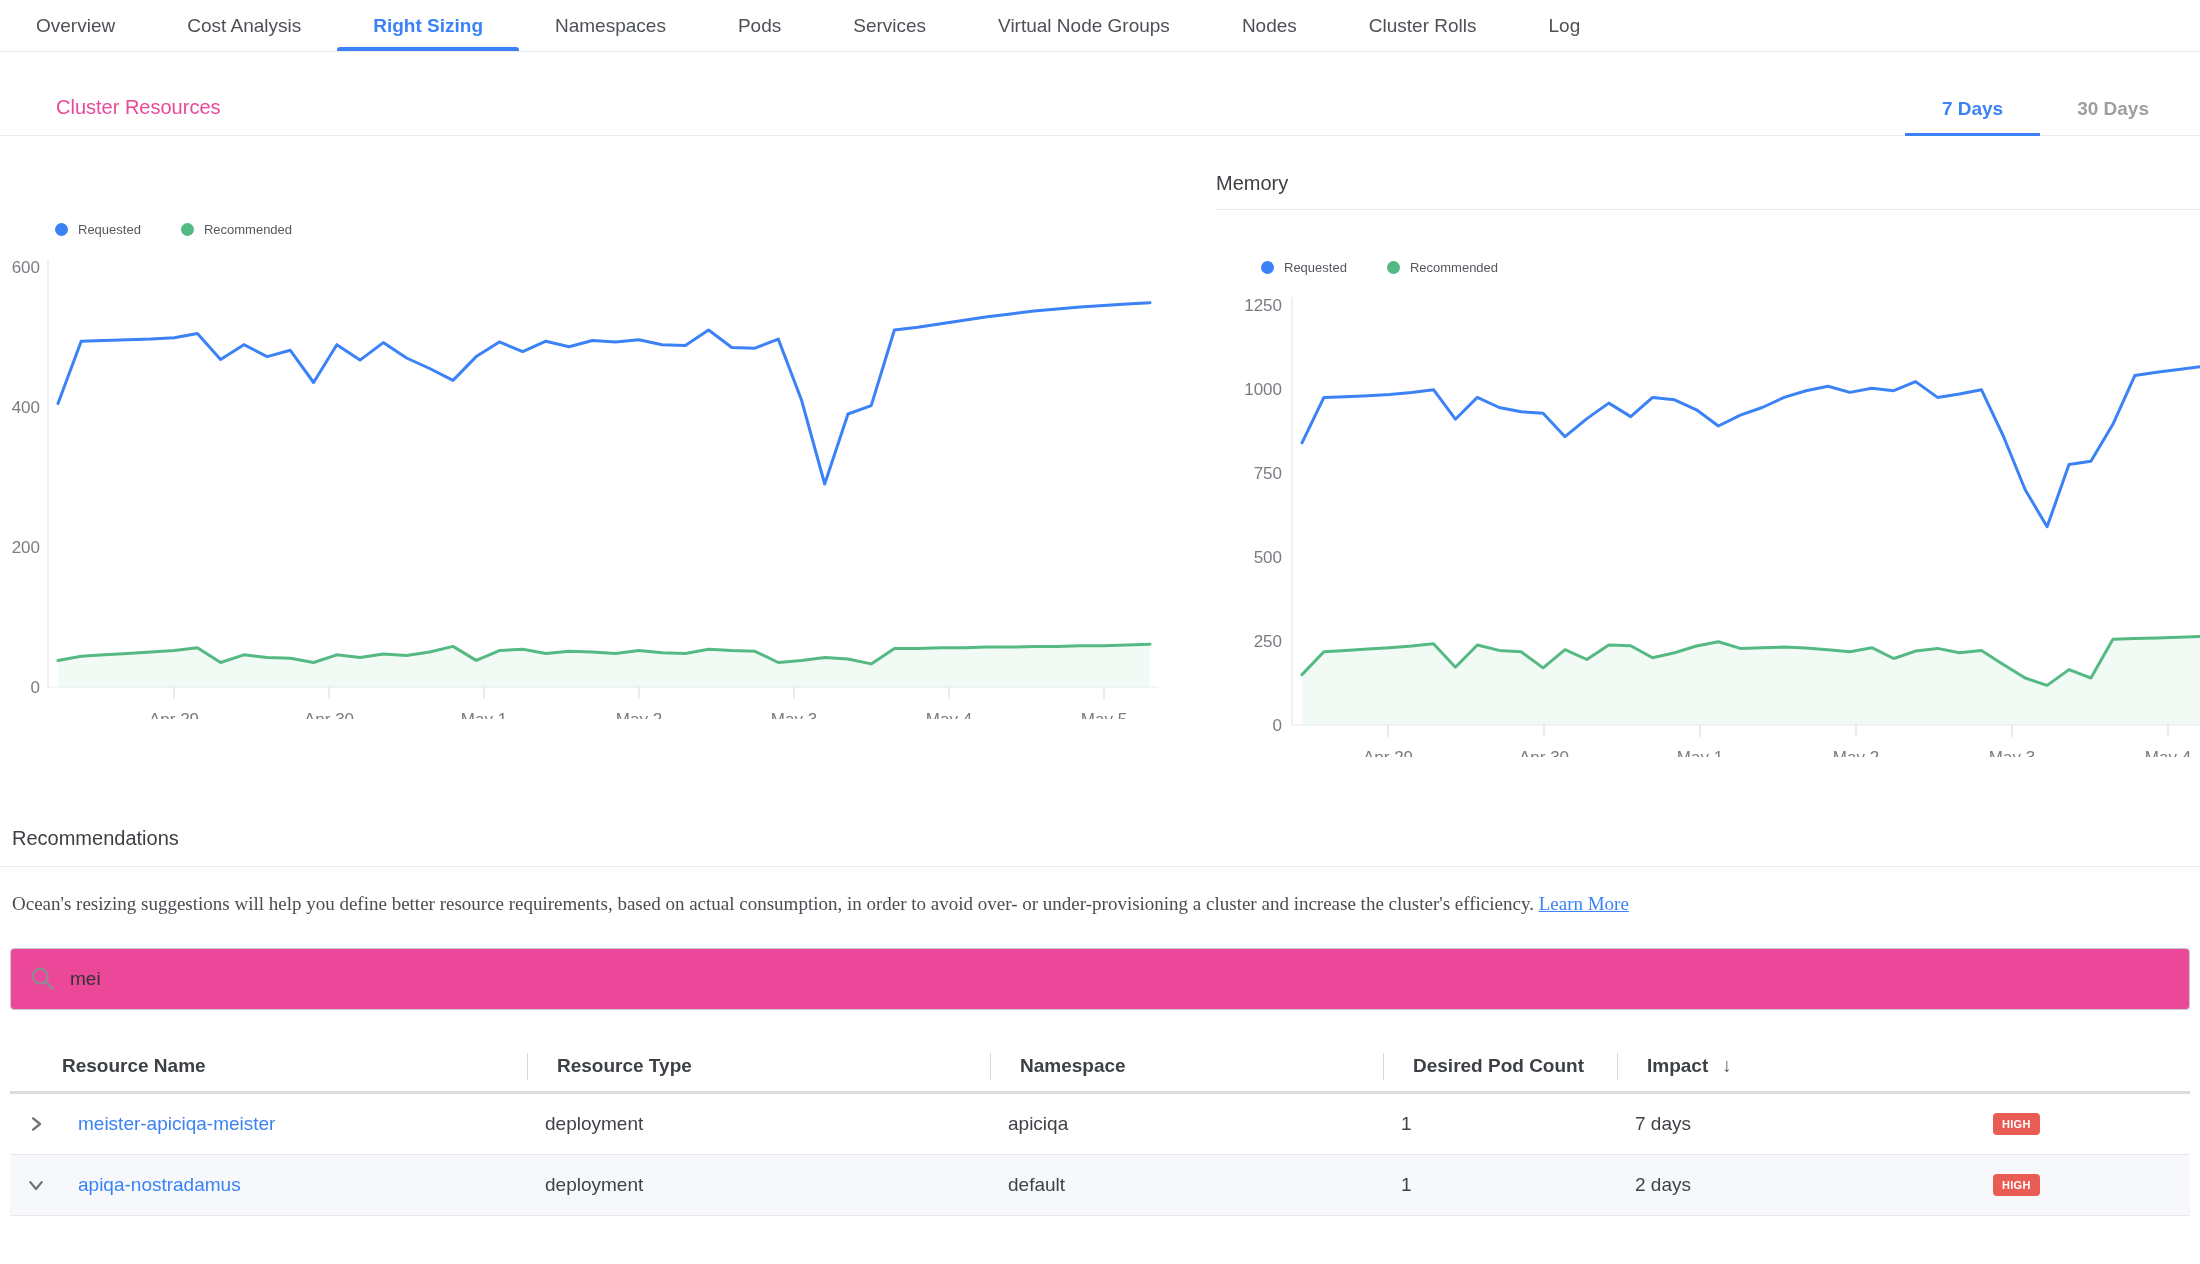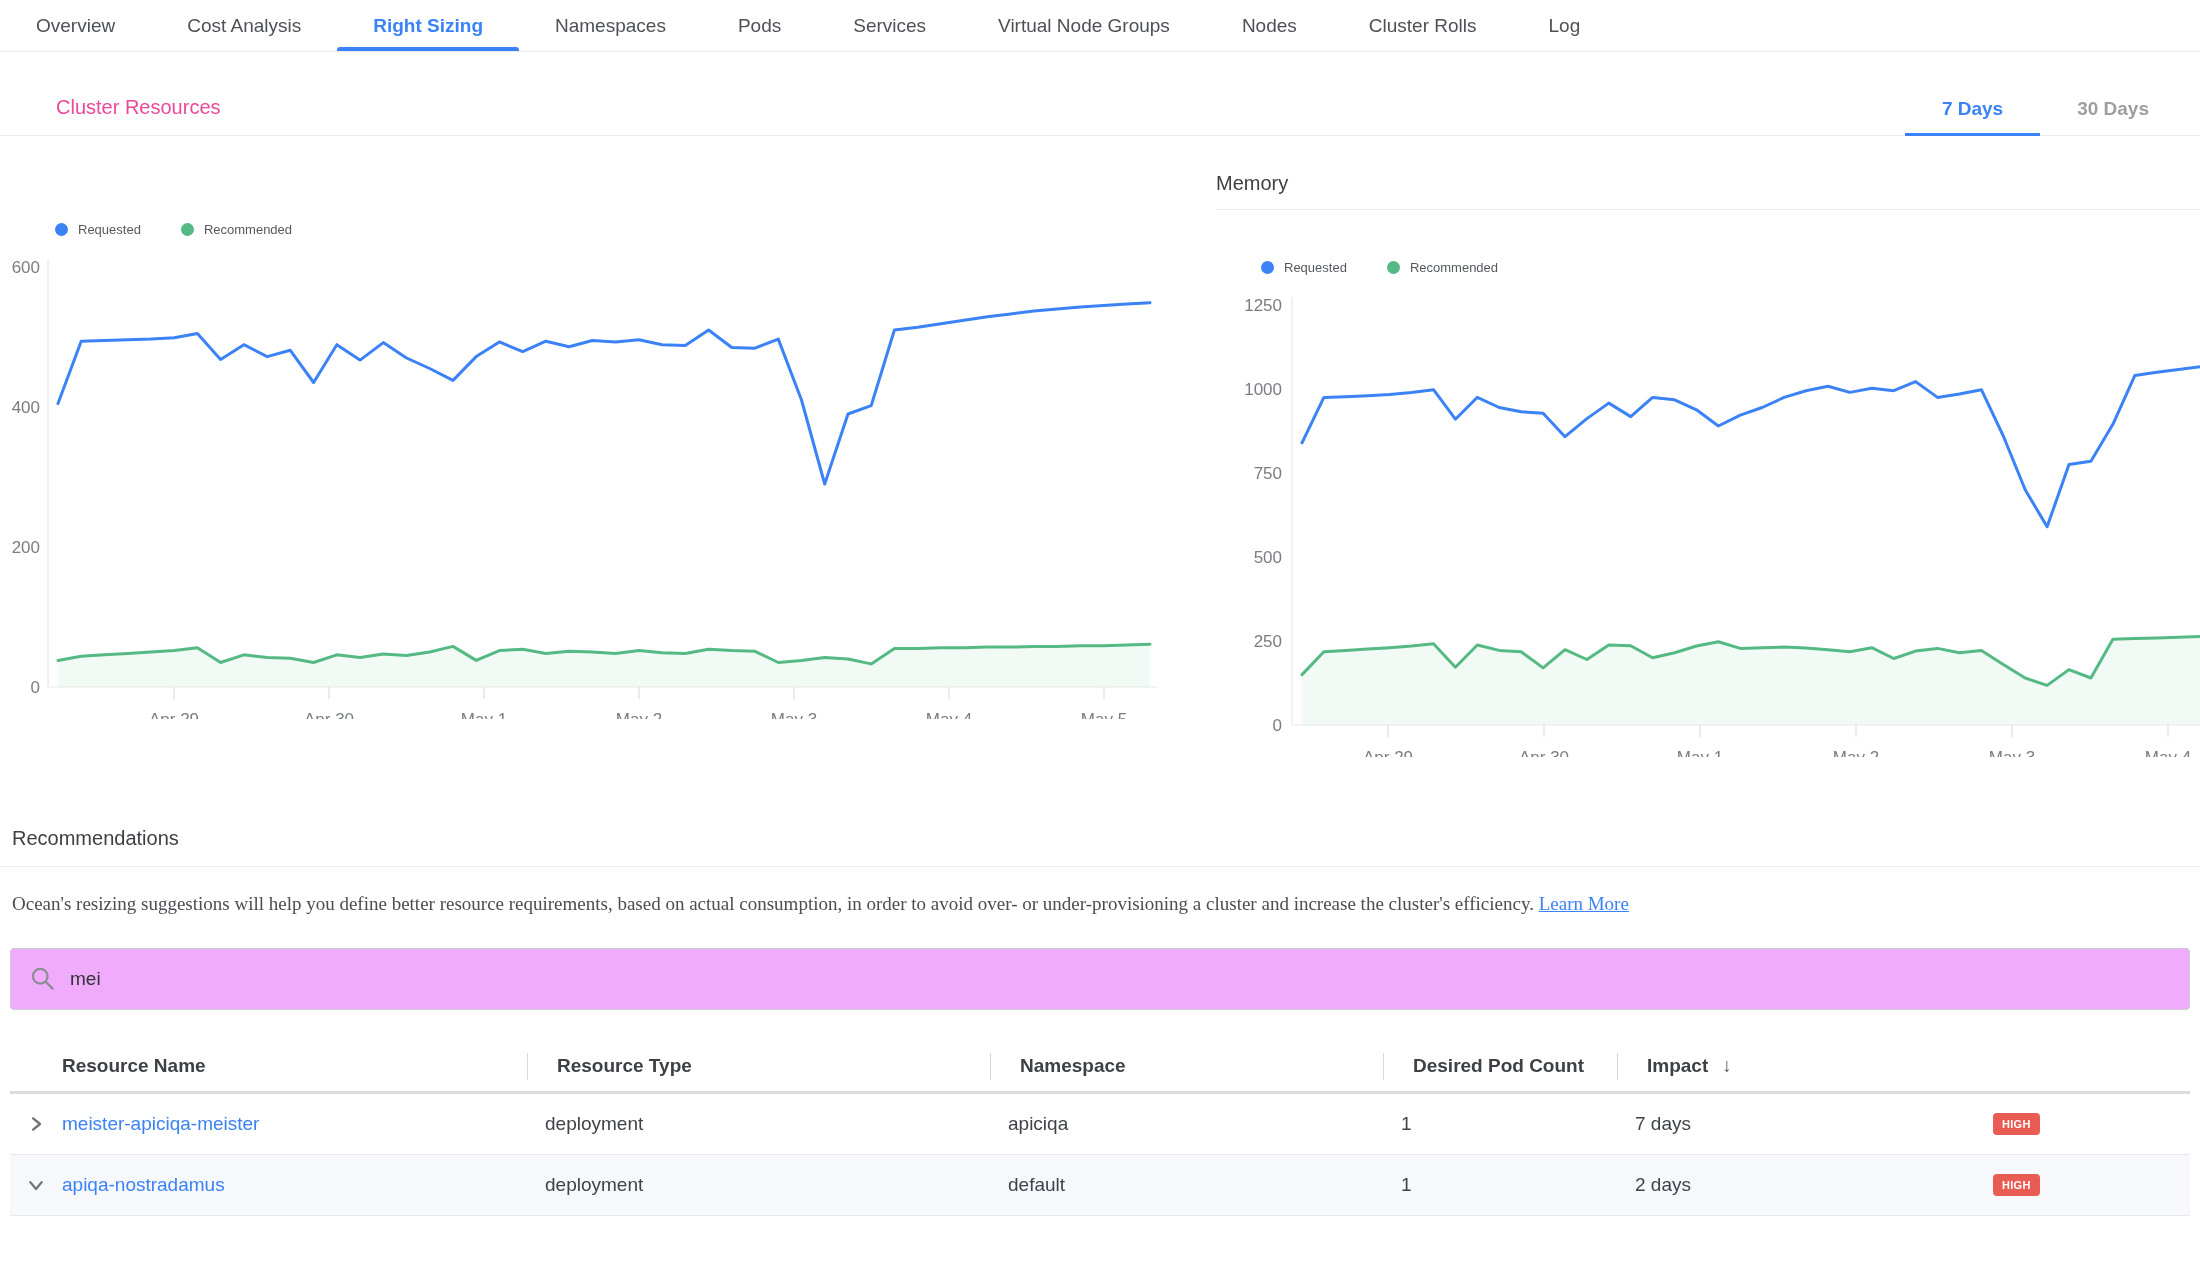--- a/index.html
+++ b/index.html
@@ -33,34 +33,34 @@
   .legend-item{display:flex;align-items:center;gap:10px;font-size:13px;color:#55595e;}
   .dot{width:13px;height:13px;border-radius:50%;flex:none;}
   .chart-svg-wrap{margin-top:12px;}
   svg text{font-family:"Liberation Sans","DejaVu Sans",sans-serif;font-size:17px;fill:#797d82;}
   
   .rec-header{margin-top:66px;padding:0 12px 16px;border-bottom:1px solid var(--div);}
   .rec-title{font-size:20px;color:#3d4145;}
   .rec-desc{margin:24px 12px 0;font-size:19px;color:#4a4e52;line-height:1.4;font-family:Liberation Serif, serif;}
   .rec-desc a{color:var(--blue);text-decoration:underline;cursor:pointer;}
   
-  .search-box{margin:30px 10px 0;height:62px;border:1px solid #c9cdd1;border-radius:4px;display:flex;align-items:center;padding:0 18px;gap:14px;background:#f0abfc;}
+  .search-box{margin:30px 10px 0;height:62px;border:1px solid #c9cdd1;border-radius:4px;display:flex;align-items:center;padding:0 18px;gap:14px;background:#ec4899;}
   .search-box input{border:none;outline:none;flex:1;font-size:19px;color:#333;font-family:inherit;background:transparent;}
   
   .table{margin:32px 10px 0;}
   .tr{display:grid;grid-template-columns:517px 463px 393px 234px 358px 1fr;align-items:center;}
   .thead{height:52px;border-bottom:3px solid #dcdcdc;}
   .th{position:relative;font-size:19px;font-weight:bold;color:#3d4145;padding-left:30px;display:flex;align-items:center;gap:14px;height:100%;}
   .th:first-child{padding-left:52px;}
   .th:not(:first-child)::before{content:'';position:absolute;left:0;top:11px;bottom:11px;width:1px;background:#d9d9d9;}
   .sort-arrow{font-size:19px;color:#55595e;font-weight:normal;}
   .row{height:61px;border-bottom:1px solid #e9e9e9;font-size:19px;color:#3f4347;cursor:pointer;}
   .row.expanded{background:#f6f8fc;}
   .td{padding-left:18px;display:flex;align-items:center;}
-  .td.name-cell{padding-left:0;gap:0;}
+  .td.name-cell{padding-left:0;gap:16px;}
   .expander{width:52px;display:flex;justify-content:center;align-items:center;flex:none;}
   .res-link{color:var(--blue);cursor:pointer;}
   .badge{display:inline-block;background:#e95c54;color:#fff;font-weight:bold;font-size:11px;padding:5px 9px;border-radius:4px;letter-spacing:.3px;}
 </style>
 </head>
 <body>
 
 <nav class="topnav">
   <div class="tab">Overview</div>
   <div class="tab">Cost Analysis</div>

